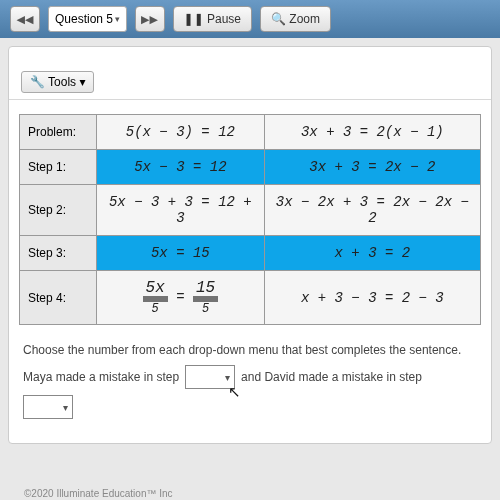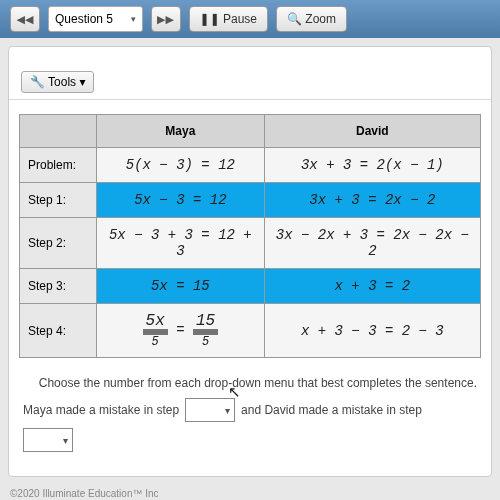--- a/index.html
+++ b/index.html
@@ -35,21 +35,21 @@
 }
 .qselect {
   background: #fff;
   border: 1px solid #aaa;
   border-radius: 3px;
   height: 24px;
   padding: 0 6px;
   font-size: 12px;
   display: flex;
   align-items: center;
-  gap: 18px;
+  gap: 2px;
   cursor: pointer;
 }
 .toolbtn {
   background: linear-gradient(#fafafa, #e0e0e0);
   border: 1px solid #999;
   border-radius: 4px;
   height: 24px;
   padding: 0 10px;
   display: flex;
   align-items: center;
@@ -119,21 +119,20 @@
 }
 .frac .d {
   display: block;
   padding: 1px 3px 0;
   font-size: 12px;
 }
 .sentence {
   padding: 10px 14px 2px;
   font-size: 12px;
   color: #444;
-  text-align: right;
 }
 .fillrow {
   padding: 6px 14px;
   font-size: 12px;
   color: #444;
   display: flex;
   align-items: center;
   gap: 6px;
   flex-wrap: wrap;
 }
@@ -146,21 +145,21 @@
   align-items: center;
   justify-content: flex-end;
   padding: 0 4px;
   font-size: 10px;
   color: #555;
   cursor: pointer;
 }
 .footer {
   position: absolute;
   bottom: 1px;
-  left: 10px;
+  left: 24px;
   font-size: 10px;
   color: #888;
 }
 .cursor {
   position: absolute;
   top: 383px;
   left: 228px;
   font-size: 15px;
   color: #111;
   pointer-events: none;
@@ -182,25 +181,20 @@
 </div>
 
 <div class="content">
   <div class="toolsrow">
     <div class="toolsbtn">🔧 Tools ▾</div>
   </div>
 
   <div class="tablewrap">
     <table class="work">
       <tbody>
-          <tr>
-        <th></th>
-        <th>Maya</th>
-        <th>David</th>
-      </tr>
       <tr class="odd">
         <td class="lbl">Problem:</td>
         <td class="val eq">5(x − 3) = 12</td>
         <td class="val eq">3x + 3 = 2(x − 1)</td>
       </tr>
       <tr class="even">
         <td class="lbl">Step 1:</td>
         <td class="val eq">5x − 3 = 12</td>
         <td class="val eq">3x + 3 = 2x − 2</td>
       </tr>

